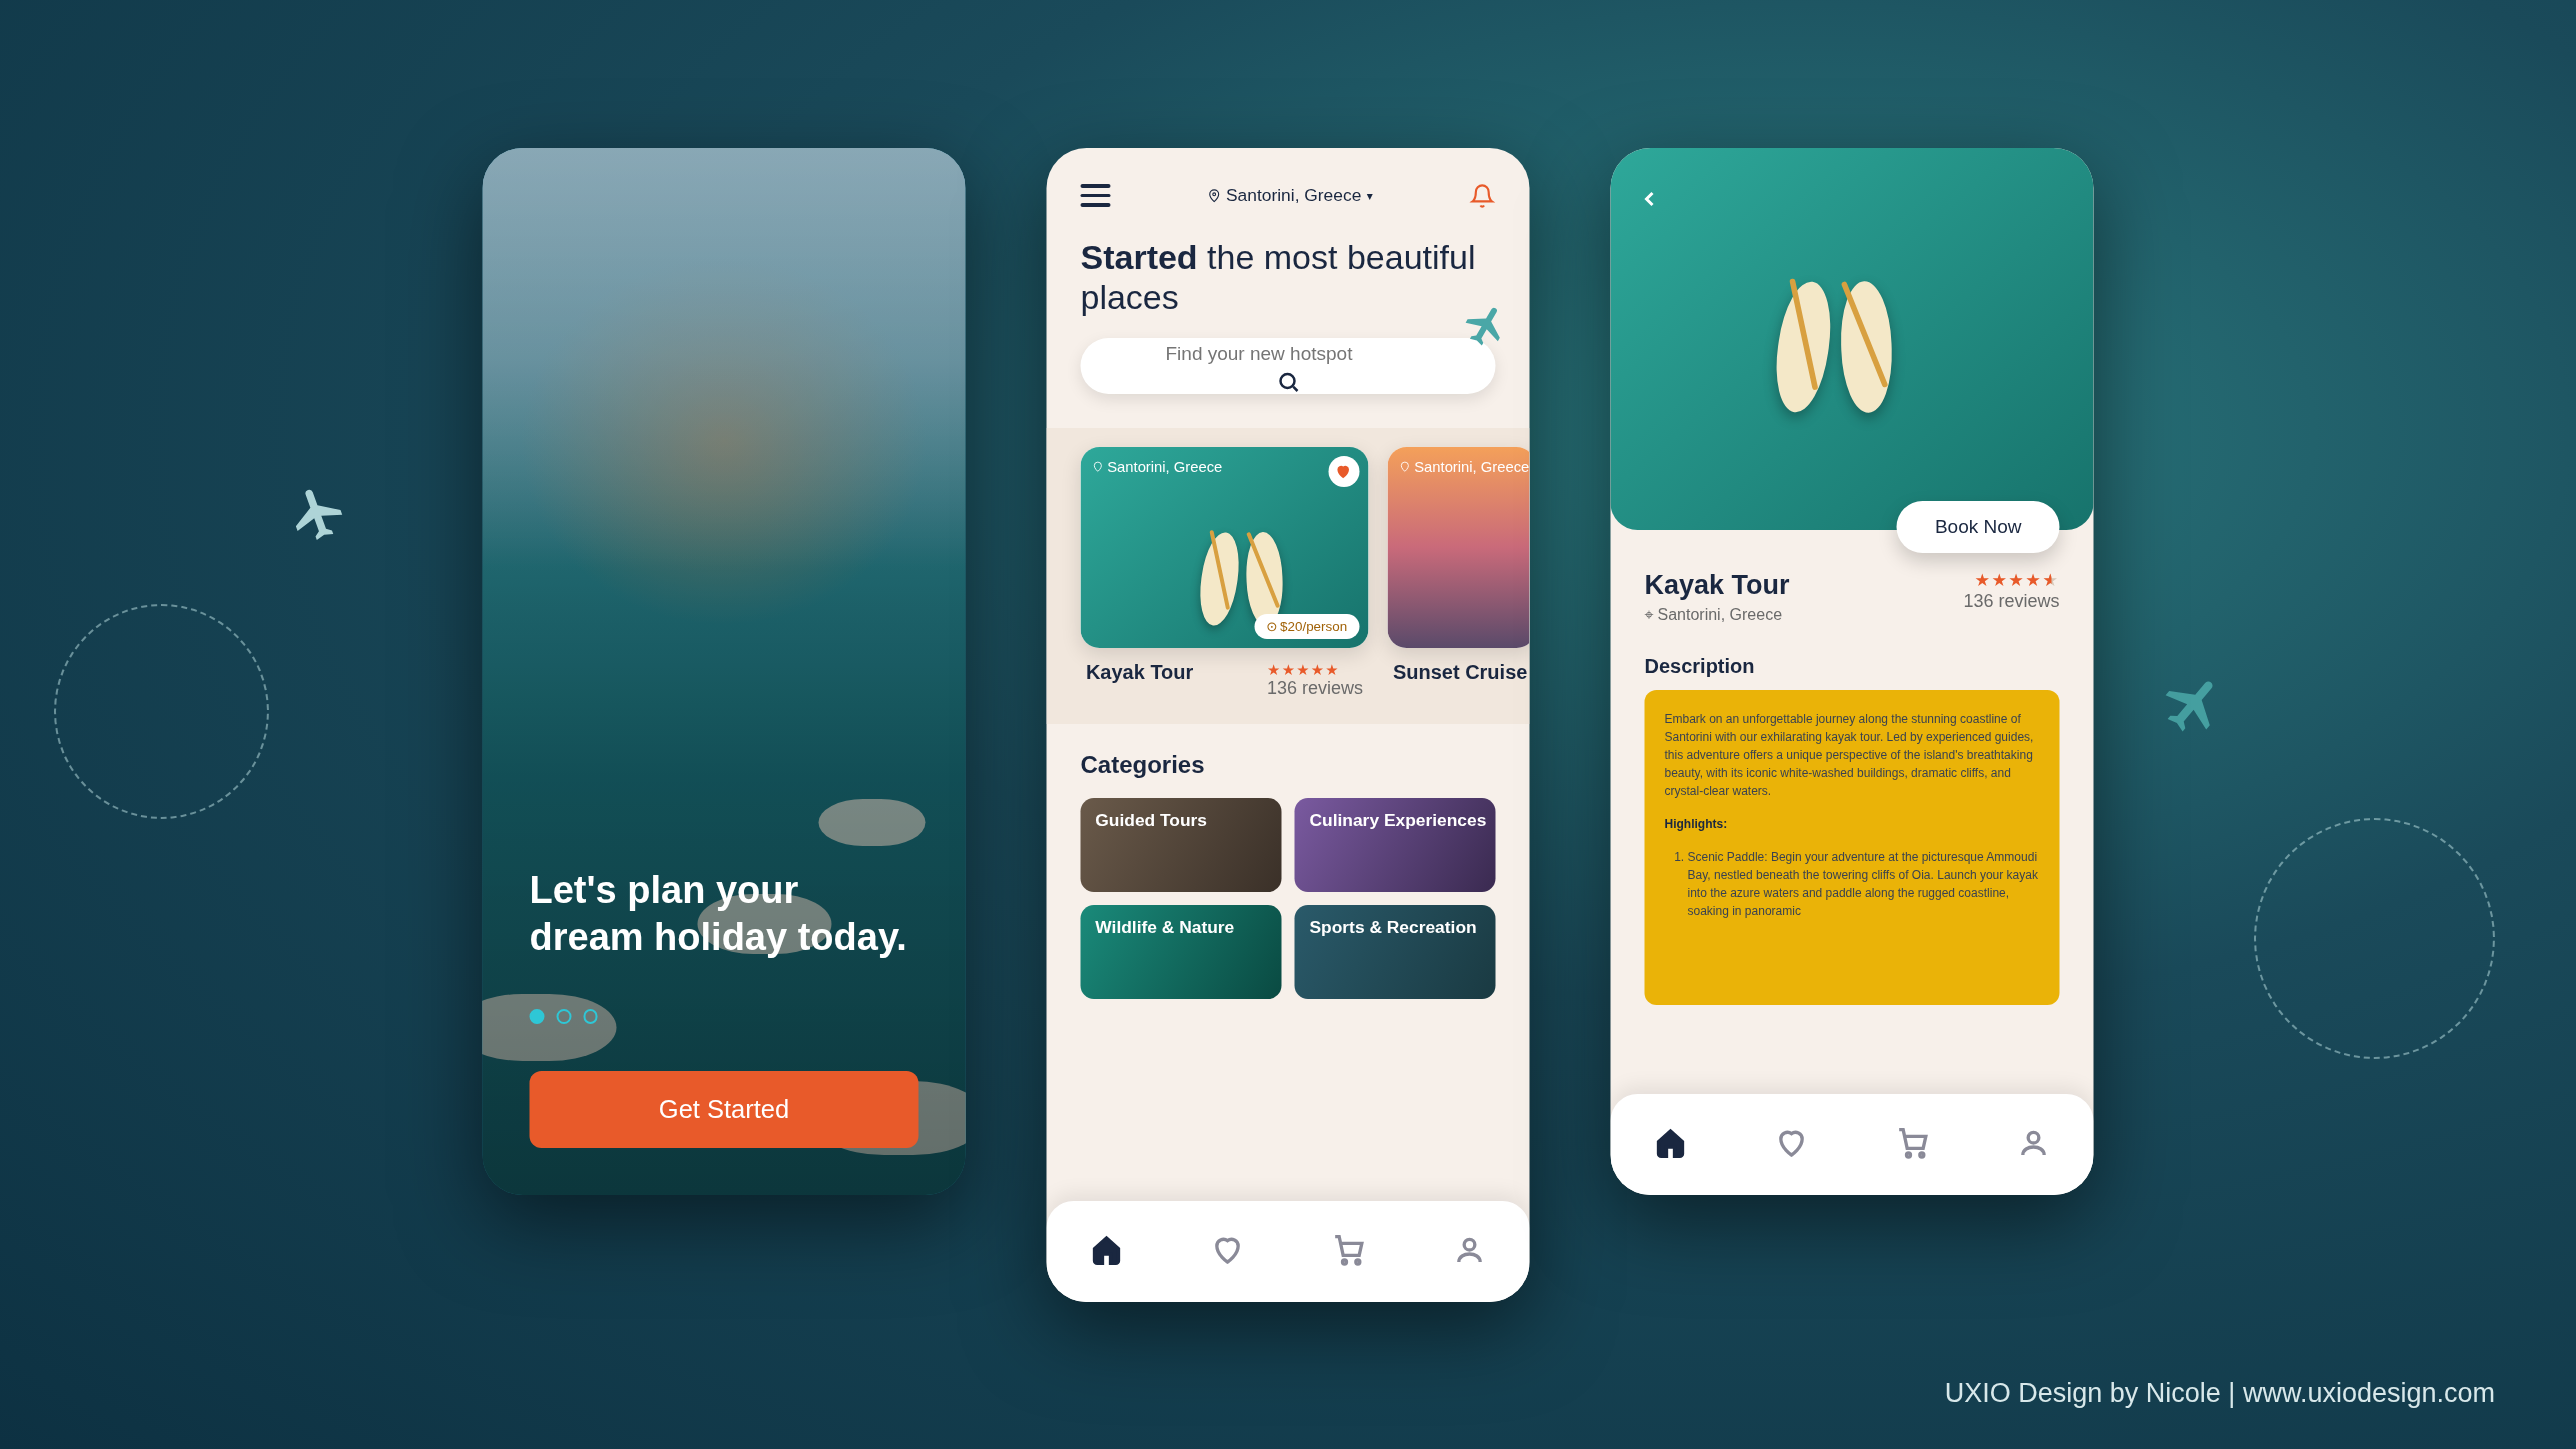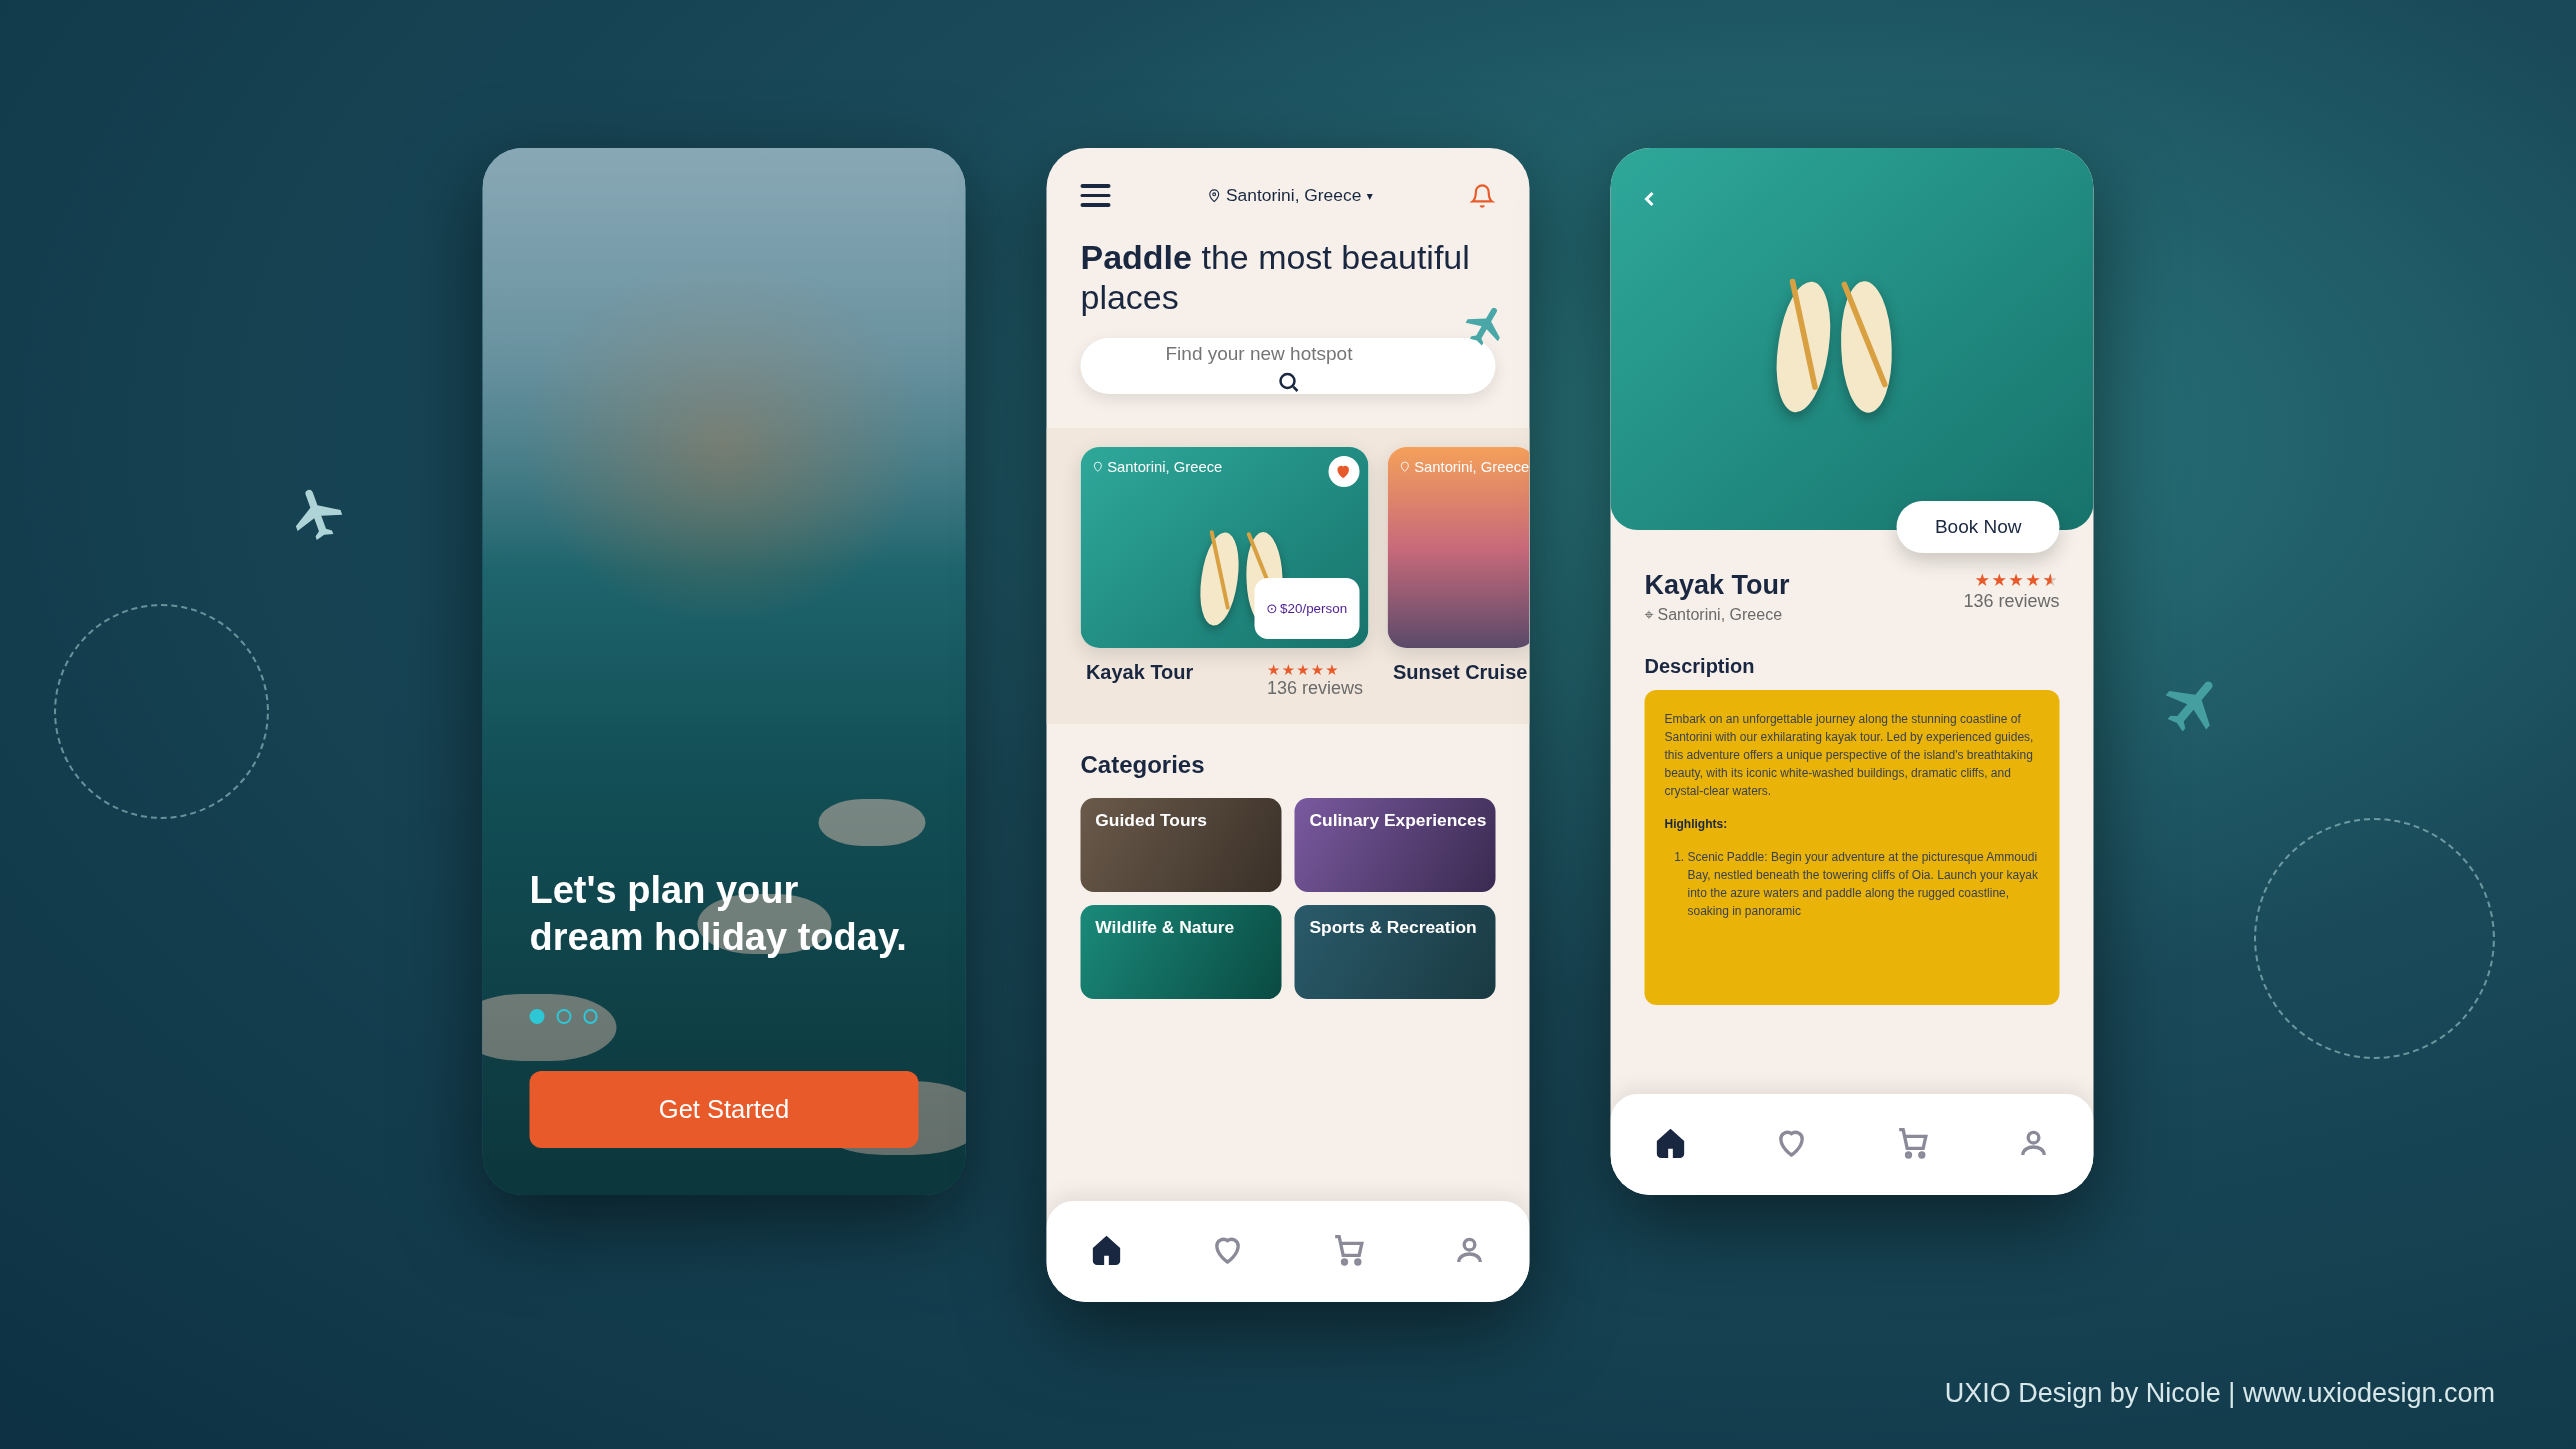--- a/index.html
+++ b/index.html
@@ -102,21 +102,21 @@
 .card-loc {
   position:absolute; top:12px; left:12px; color:#fff; font-size:14.8px;
   display:flex; align-items:center; gap:4px;
 }
 .fav-badge {
   position:absolute; top:9.4px; right:9.4px; width:31px; height:31px;
   border-radius:50%; background:#fff; display:flex; align-items:center; justify-content:center;
 }
 .price-pill {
   position:absolute; bottom:9.4px; right:9.4px; background:#fff; border-radius:13.4px;
-  padding: 23px 12px; font-size:13.4px; color:#4c1d95;text-align:right;
+  padding: 5px 12px; font-size:13.4px; color:#a16207;text-align:right;
 }
 .card-info { display:flex; justify-content:space-between; padding:13.4px 5.4px 5.4px; align-items:flex-start; }
 .card-title { font-size:20px; font-weight:700; color:#1a2740; }
 .stars-row { color:#e85a2a; font-size:14.8px; letter-spacing:1.3px; }
 .reviews-small { font-size:18px; color:#6a6a6a; text-align:right; }
 
 .cat-grid { display:grid; grid-template-columns:1fr 1fr; gap:13.4px; padding: 0 34px; }
 .cat-card { height:94px; border-radius:13.4px; position:relative; overflow:hidden; color:#fff; font-weight:600; font-size:17.4px; }
 .cat-card span { position:absolute; top:12px; left:14.8px; }
 .cat-1{background:linear-gradient(120deg,#6a5a4a,#3a3028);}
@@ -238,21 +238,21 @@
       </div>
     </div>
 
     <div class="mini-plane">
       <svg viewBox="0 0 24 24" fill="currentColor">
           <path d="M21 16v-2l-8-5V3.5a1.5 1.5 0 0 0-3 0V9l-8 5v2l8-2.5V19l-2 1.5V22l3.5-1 3.5 1v-1.5L13 19v-5.5l8 2.5z"></path>
         </svg>
     </div>
 
     <div class="headline">
-      <b>Paddle</b><span> the most beautiful places</span>
+      <b>Started</b><span> the most beautiful places</span>
     </div>
 
     <div class="searchbar">
       <input placeholder="Find your new hotspot" style="">
       <svg width="24" height="24" viewBox="0 0 24 24" fill="none" stroke="#1a2740" stroke-width="2.5">
           <circle cx="11" cy="11" r="7"></circle>
           <path d="m21 21-4.3-4.3"></path>
         </svg>
     </div>
 

